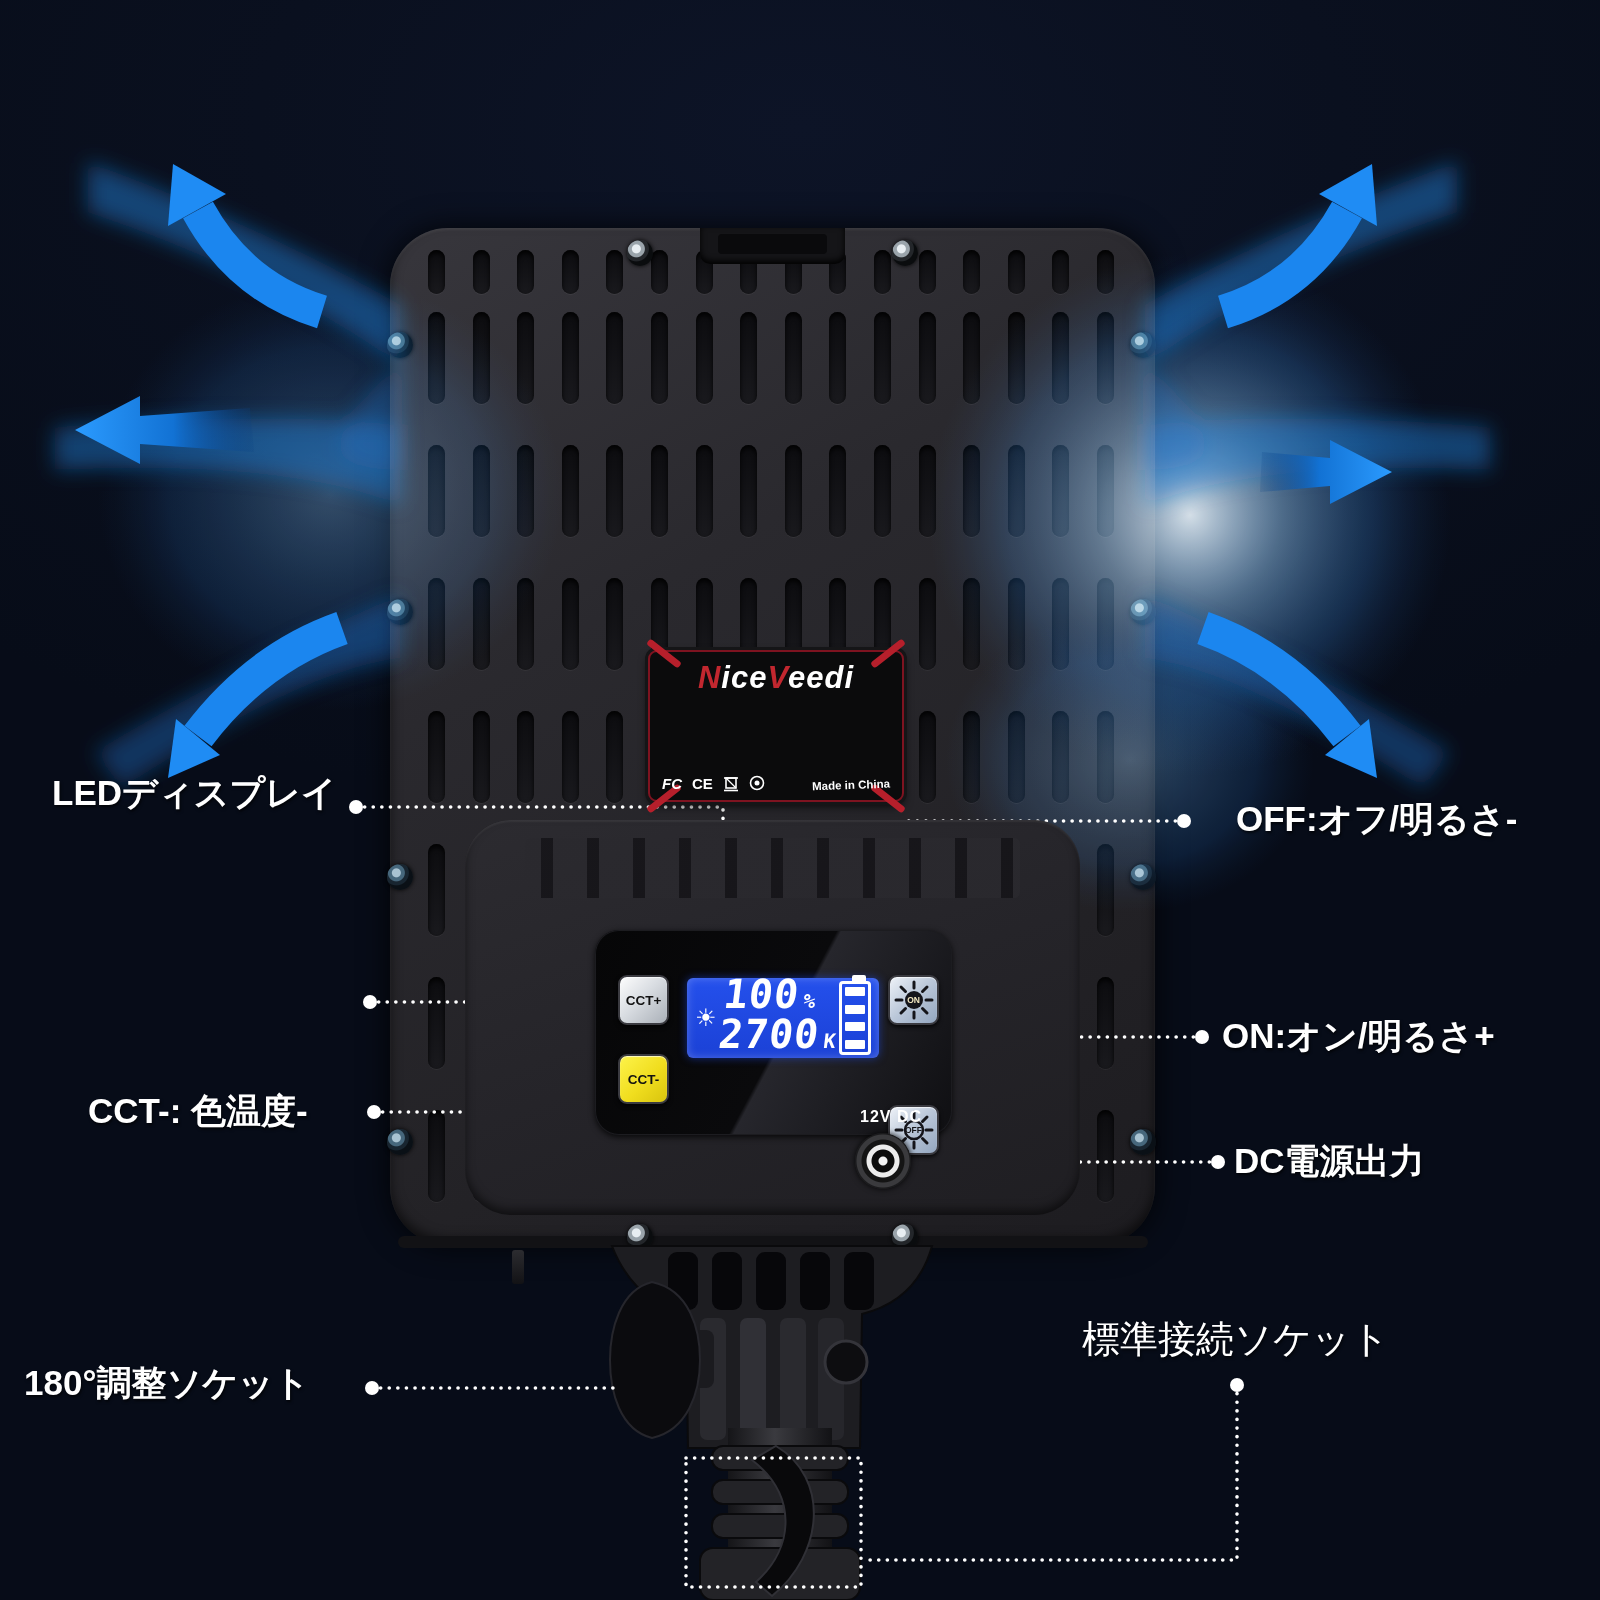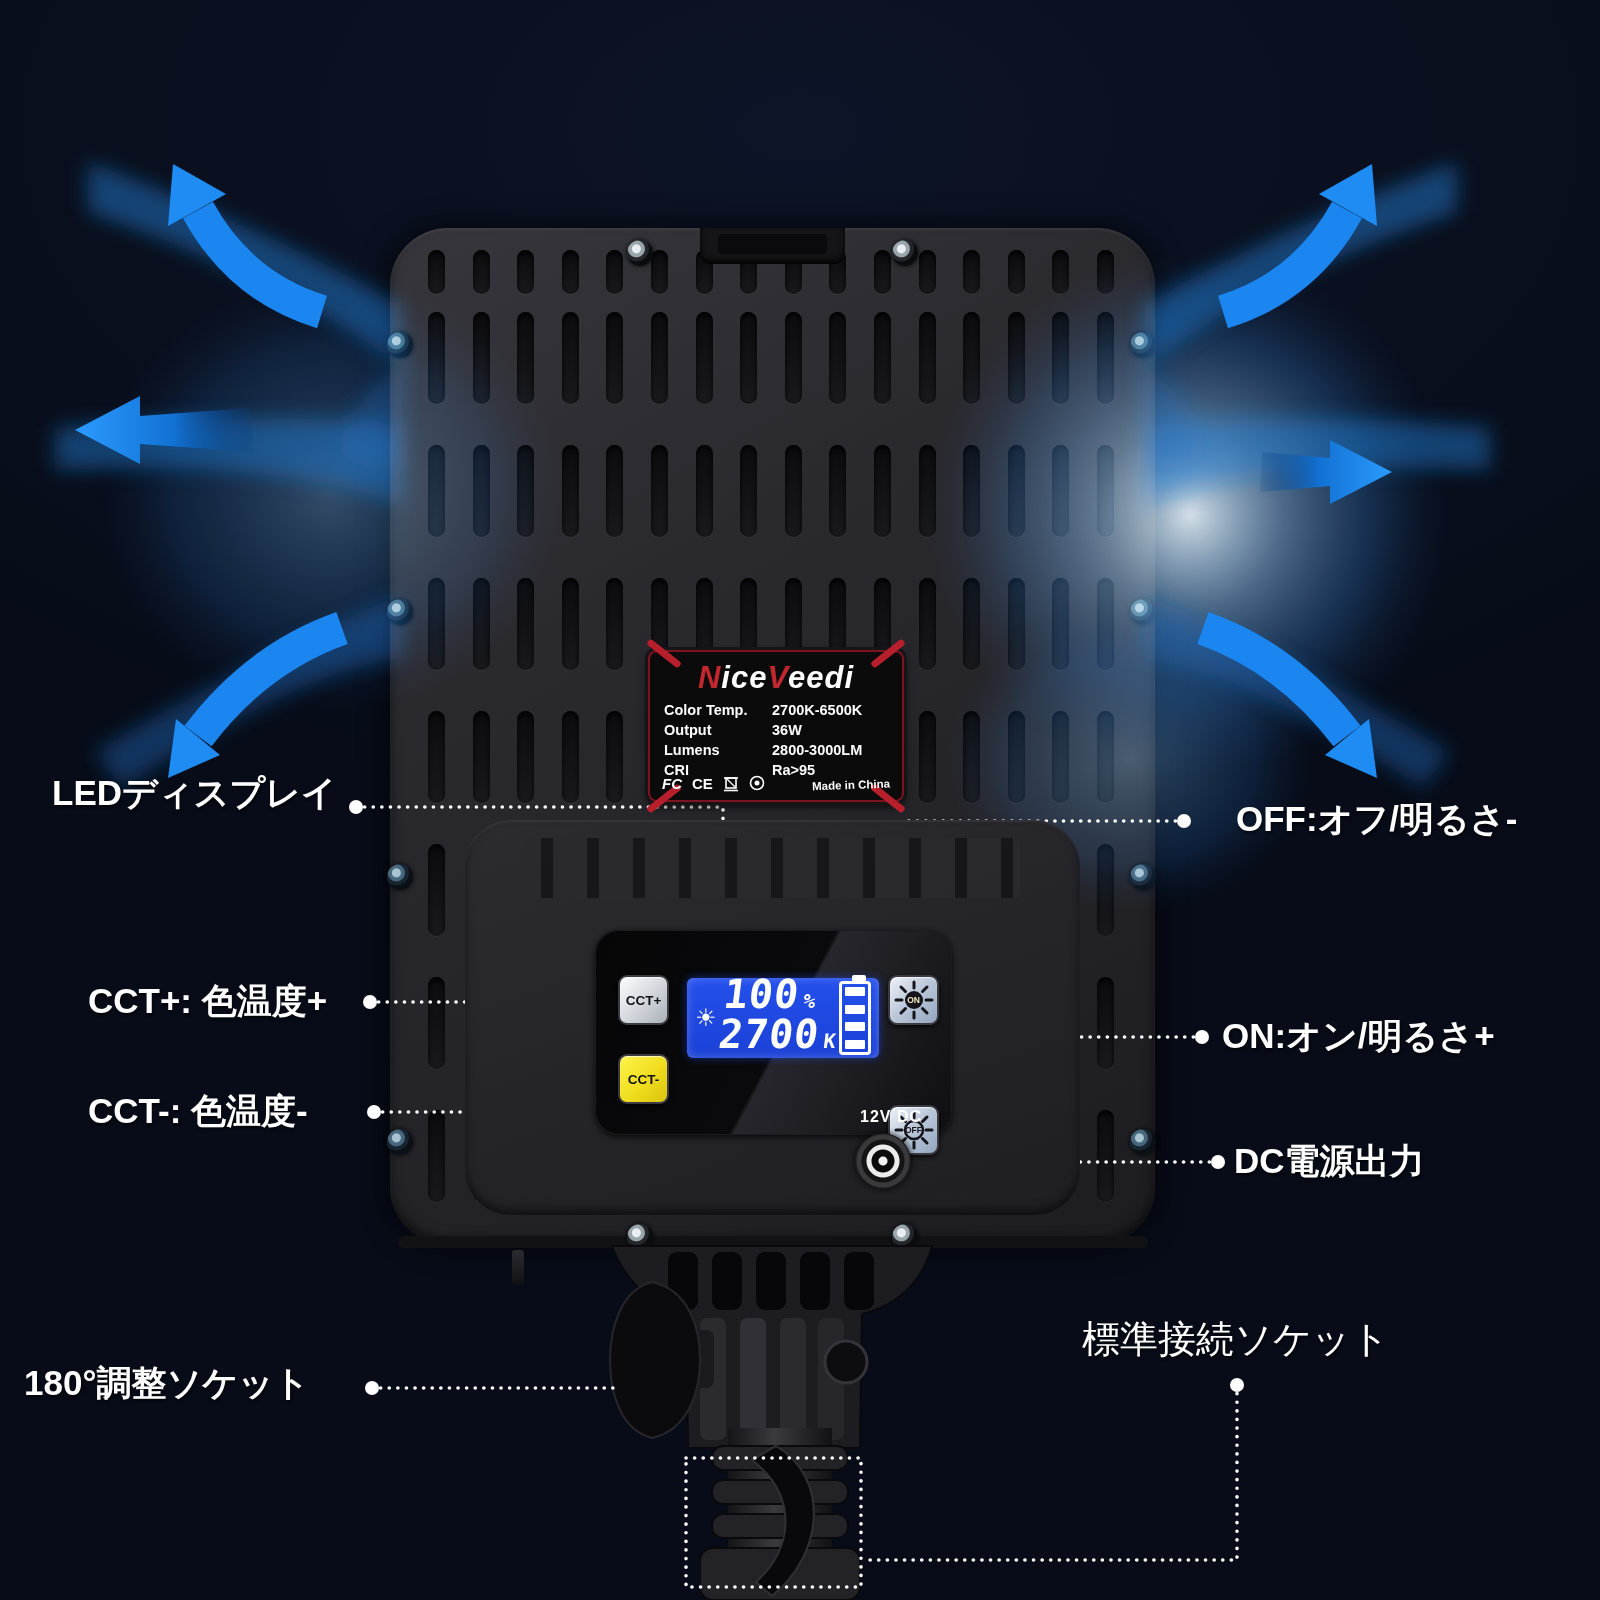--- a/index.html
+++ b/index.html
@@ -355,38 +355,20 @@
         <circle cx="1237" cy="1385" r="7"></circle>
     </g>
   </svg>
 
   <div class="abs plate">
     <div class="corner" style="left:-6px;top:-2px;transform:rotate(38deg);"></div>
     <div class="corner" style="right:-6px;top:-2px;transform:rotate(-38deg);"></div>
     <div class="corner" style="left:-6px;bottom:-2px;transform:rotate(-38deg);"></div>
     <div class="corner" style="right:-6px;bottom:-2px;transform:rotate(38deg);"></div>
     <div class="brand"><span class="red">N</span><span>ice</span><span class="red">V</span><span>eedi</span></div>
-    <div class="specrows">
-      <div class="specrow">
-          <span class="sname">Color Temp.</span>
-          <span>2700K-6500K</span>
-        </div>
-      <div class="specrow">
-          <span class="sname">Output</span>
-          <span>36W</span>
-        </div>
-      <div class="specrow">
-          <span class="sname">Lumens</span>
-          <span>2800-3000LM</span>
-        </div>
-      <div class="specrow">
-          <span class="sname">CRI</span>
-          <span>Ra&gt;95</span>
-        </div>
-    </div>
     <div class="certs">
       <span style="font-style:italic;">FC</span>
       <span>CE</span>
       <svg width="16" height="18" viewBox="0 0 16 18">
         <rect x="3" y="4" width="10" height="10" fill="none" stroke="#fff" stroke-width="1.6"></rect>
         <line x1="1" y1="4" x2="15" y2="4" stroke="#fff" stroke-width="1.6"></line>
         <line x1="1" y1="16.5" x2="15" y2="16.5" stroke="#fff" stroke-width="1.6"></line>
         <line x1="3" y1="4" x2="13" y2="14" stroke="#fff" stroke-width="1.3"></line>
       </svg>
       <svg width="16" height="16" viewBox="0 0 16 16">
@@ -459,20 +441,19 @@
       <circle cx="20" cy="20" r="9" fill="none" stroke="#14141a" stroke-width="2.5"></circle>
     </svg>
     <span class="sunlabel off">OFF</span>
   </div>
 
   <div class="abs dclabel">12V DC</div>
   <div class="abs dcport"></div>
 
   <div class="abs callout" style="left:52px;top:770px;">LEDディスプレイ</div>
   <div class="abs callout" style="left:1214px;top:796px;margin-left:22px;">OFF:オフ/明るさ-</div>
-  <div class="abs callout" style="left:88px;top:978px;">CCT+: 色温度+</div>
   <div class="abs callout" style="left:1222px;top:1013px;">ON:オン/明るさ+</div>
   <div class="abs callout" style="left:88px;top:1088px;">CCT-: 色温度-</div>
   <div class="abs callout" style="left:1234px;top:1138px;">DC電源出力</div>
   <div class="abs callout" style="left:24px;top:1360px;">180°調整ソケット</div>
   <div class="abs callout light" style="left:1082px;top:1314px;">標準接続ソケット</div>
 
 </div>
 
 </body></html>

